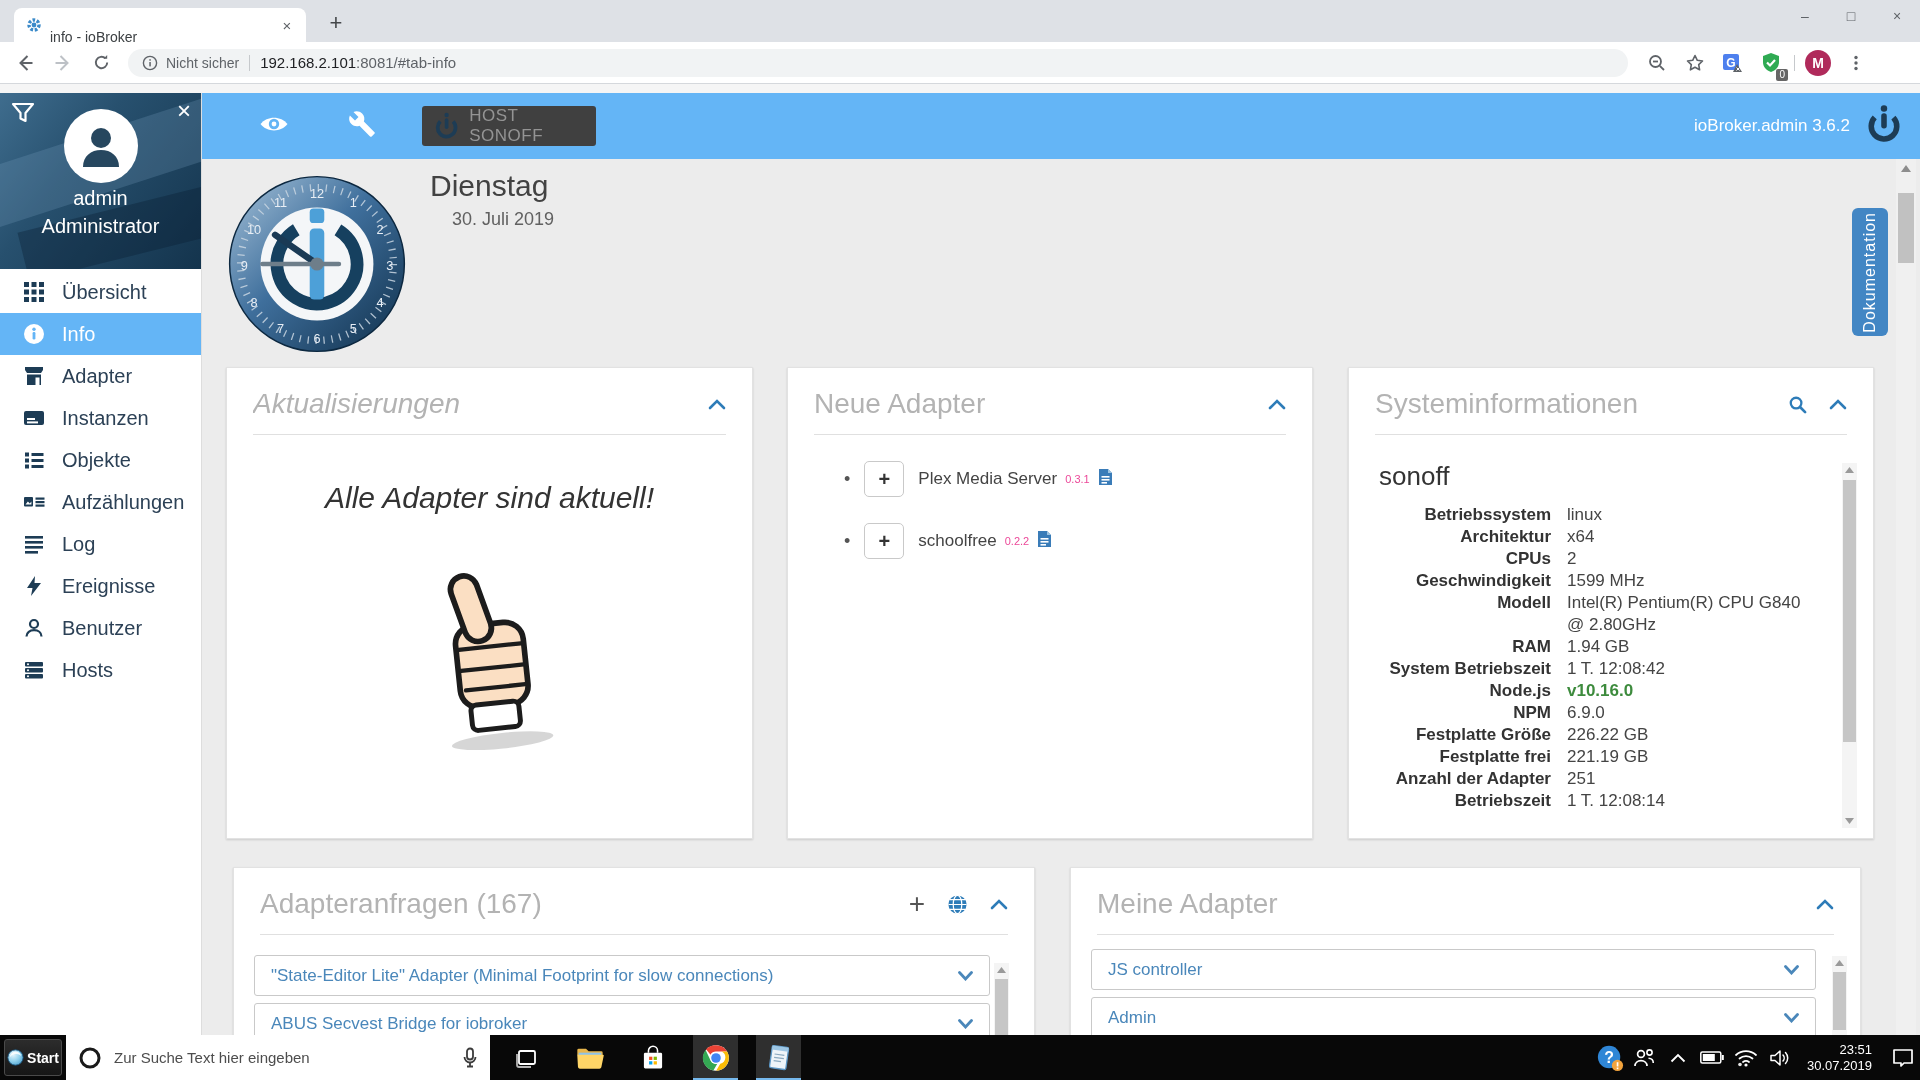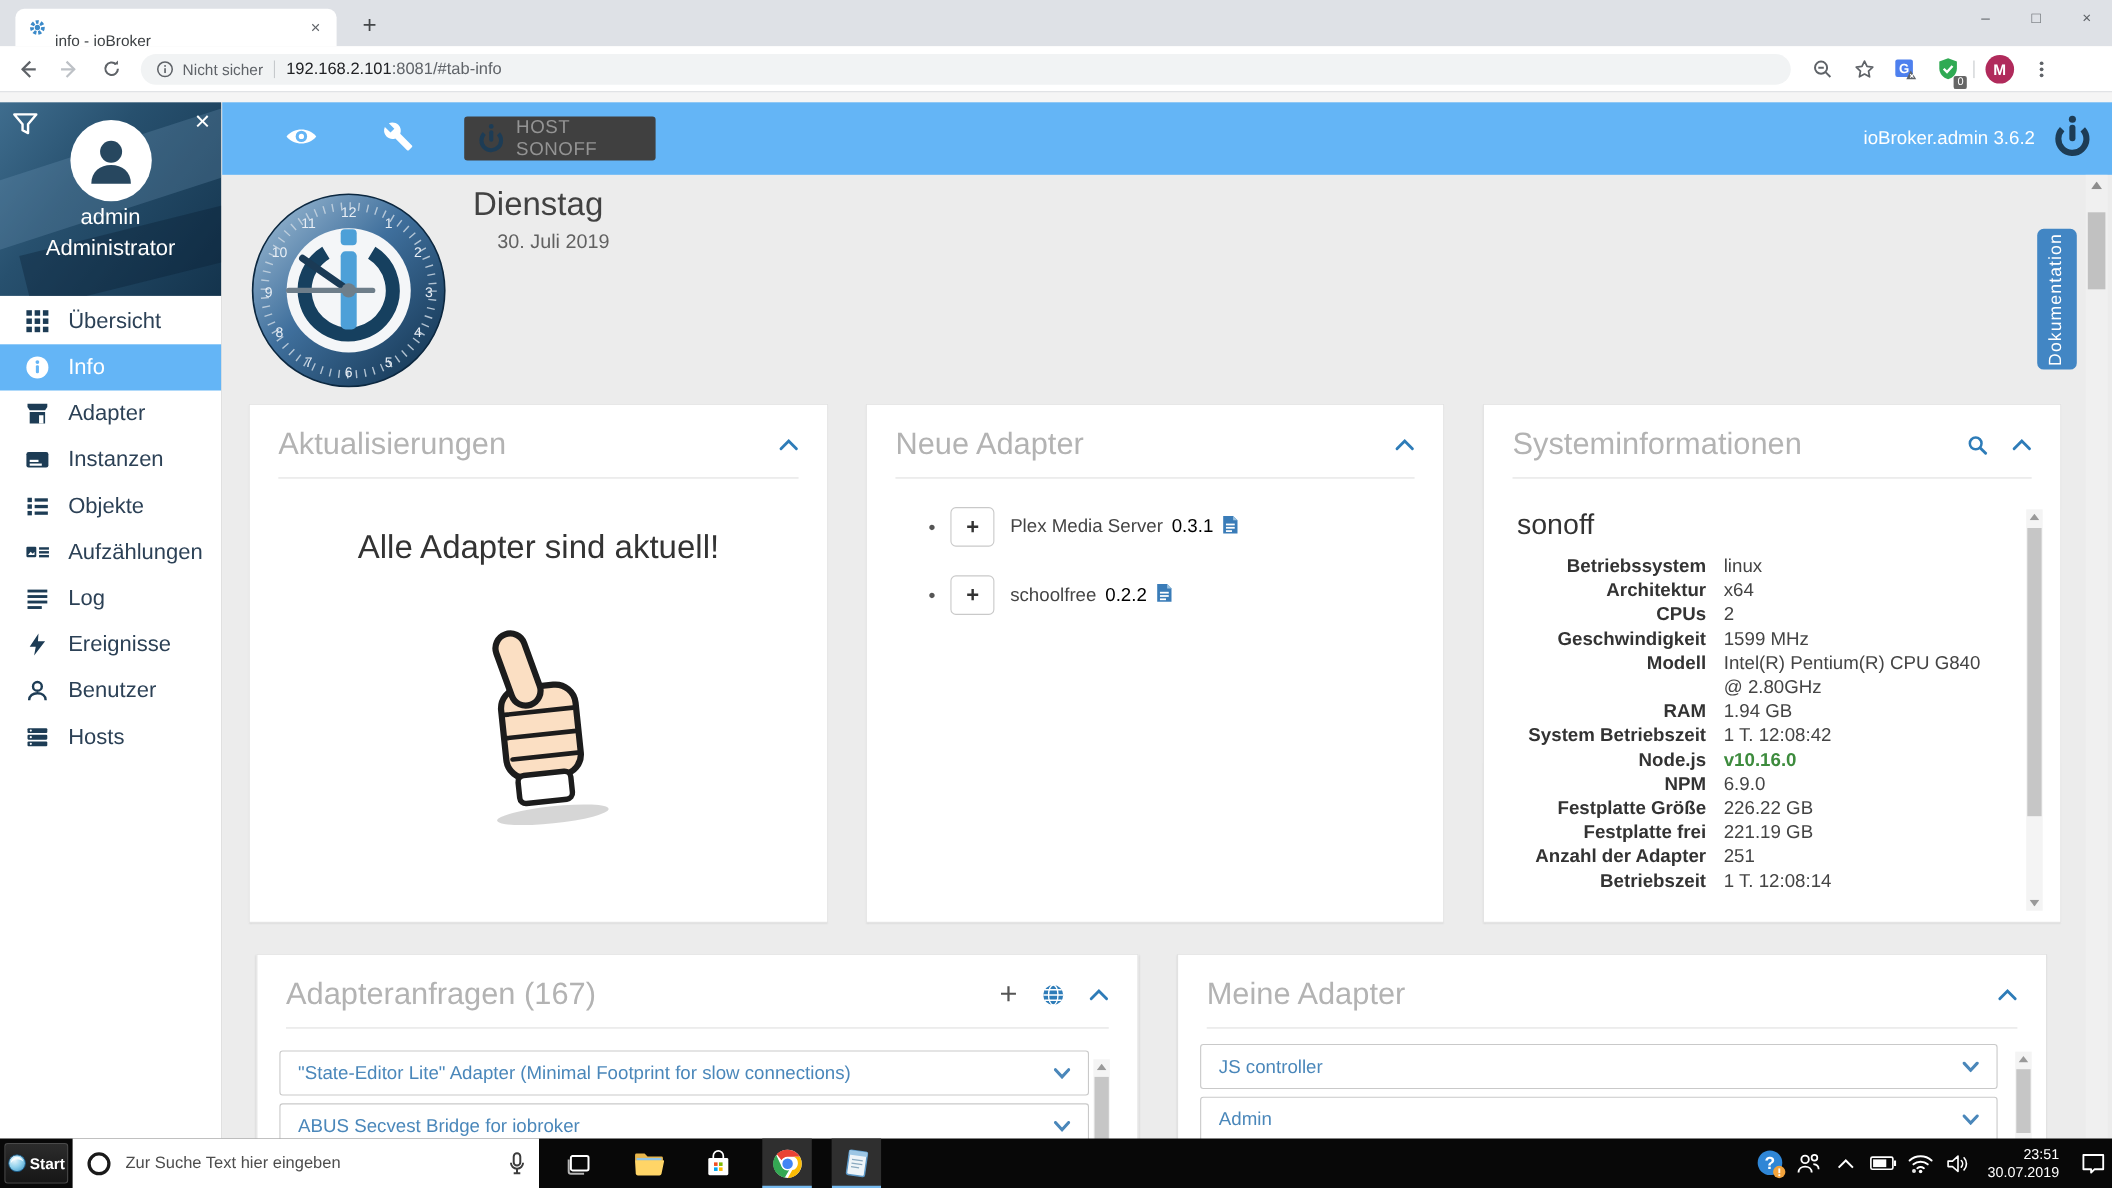--- a/index.html
+++ b/index.html
@@ -74,31 +74,31 @@
   .clock-wrap { position:absolute; left:24px; top:14px; width:182px; height:182px; }
   .day-title { position:absolute; left:228px; top:10px; font-size:30px; color:#424242; }
   .day-date { position:absolute; left:250px; top:50px; font-size:18px; color:#616161; }
 
   .card { position:absolute; background:#fff; border:1px solid #e2e2e2; box-shadow:0 1px 2px rgba(0,0,0,.14); }
   .card-head { display:flex; align-items:center; padding:20px 26px 0 26px; }
   .card-title { flex:1; font-size:28px; color:#b3b3b3; font-weight:400; white-space:nowrap; overflow:hidden; }
   .card-head .hicon { margin-left:22px; display:flex; align-items:center; }
   .card-div { height:1px; background:#e0e0e0; margin:14px 26px 0 26px; }
 
-  .card-updates { left:24px; top:208px; width:527px; height:472px; }
+  .card-updates { left:24px; top:208px; width:527px; height:472px;font-style:italic; }
   .upd-msg { text-align:center; font-size:30px; color:#333; margin-top:46px; }
   .thumb-wrap { display:flex; justify-content:center; margin-top:18px; }
 
   .card-new { left:585px; top:208px; width:526px; height:472px; }
   .new-row { display:flex; align-items:center; margin:26px 0 0 56px; }
   .new-row .bullet { color:#555; font-size:18px; margin-right:14px; }
   .plus-btn { width:40px; height:36px; border:1px solid #c9c9c9; border-radius:5px; background:#fff;
               font-size:20px; font-weight:bold; color:#333; display:flex; align-items:center; justify-content:center; }
   .new-label { margin-left:14px; font-size:17px; color:#444; }
-  .new-ver { margin-left:8px; font-size:17px; color:#000000;text-align:right; }
+  .new-ver { margin-left:8px; font-size:11px; color:#ec4899;text-align:right; }
   .doc-ic { margin-left:8px; }
 
   .card-sys { left:1146px; top:208px; width:526px; height:472px; }
   .sys-body { padding:26px 60px 0 30px; }
   .sys-host { font-size:26px; color:#333; font-weight:400; margin-bottom:12px; }
   .sys-row { display:flex; font-size:17px; line-height:22px; }
   .sys-label { width:188px; text-align:right; font-weight:bold; color:#333; padding-right:16px; flex:none; }
   .sys-value { color:#444; width:252px; }
   .sys-value.green { color:#3d8b3d; font-weight:bold; }
   .vscroll { position:absolute; width:15px; background:#f4f4f4; }

